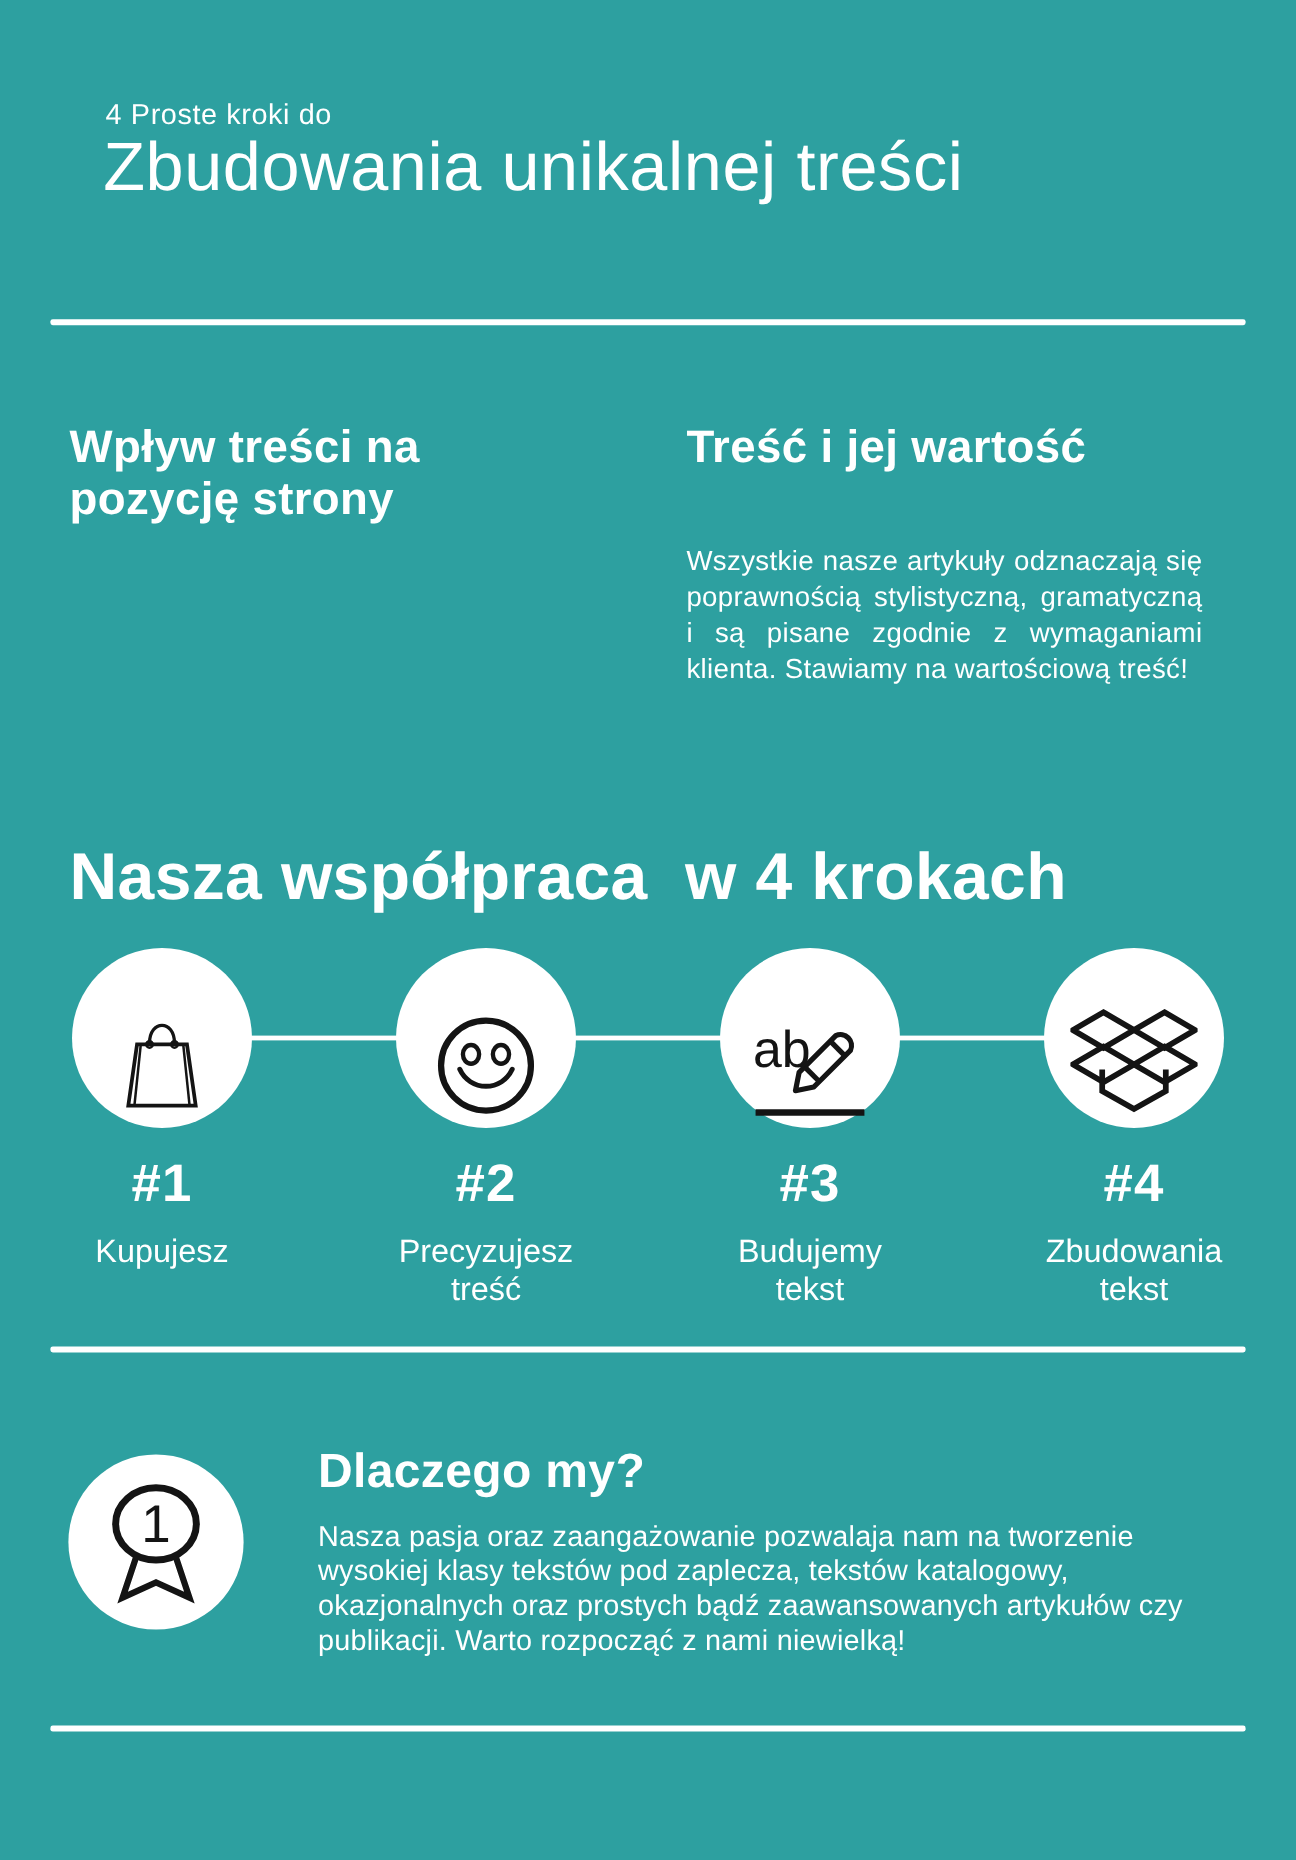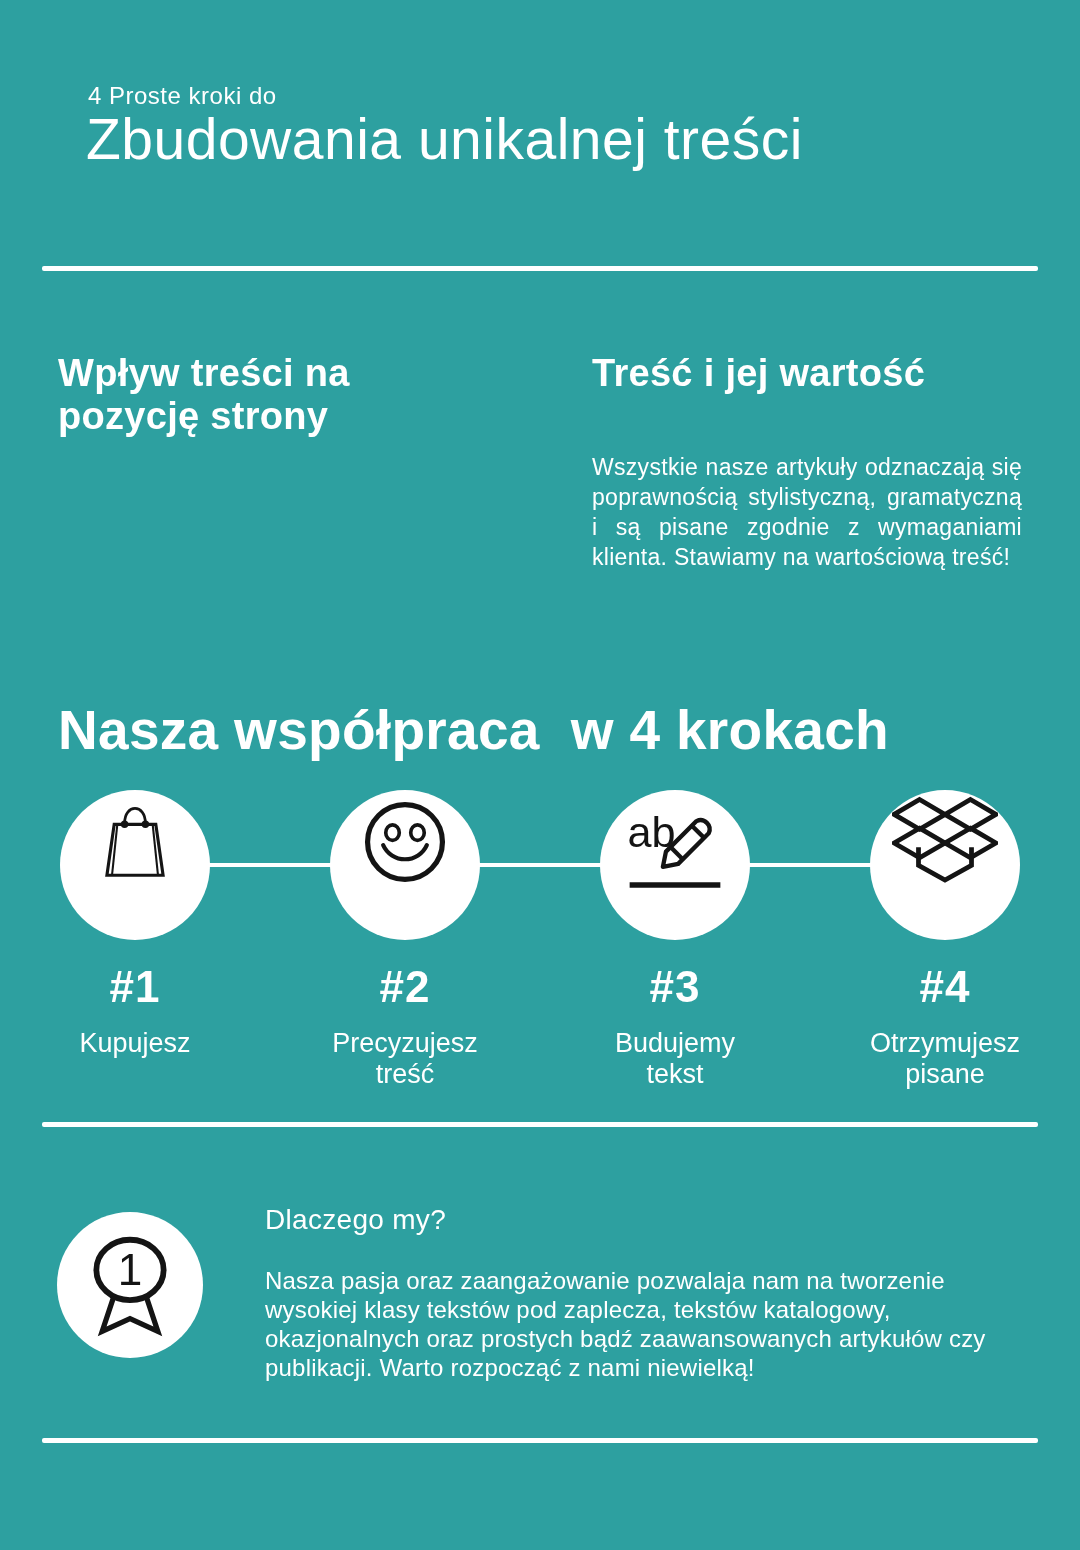--- a/index.html
+++ b/index.html
@@ -17,43 +17,43 @@
   .kicker{left:88px;top:82px;font-size:24px;font-weight:400;letter-spacing:.5px;}
   .title{left:86px;top:106px;font-size:57px;font-weight:400;letter-spacing:.5px;}
 
   .divider{left:42px;width:996px;height:5px;background:#ffffff;border-radius:2px;}
   .div1{top:266px;}
   .div2{top:1122px;}
   .div3{top:1438px;}
 
   
   .cols{left:58px;top:352px;width:964px;display:flex;}
-  .col-left{width:472px;margin-right:44px;}
+  .col-left{width:472px;margin-right:24px;}
   .col-right{width:448px;padding-left:18px;box-sizing:border-box;}
   .col-h{font-size:38px;font-weight:800;line-height:1.13;letter-spacing:.3px;min-height:100px;margin:0;}
   .col-left .col-h{max-width:330px;}
   .col-b{font-size:23px;line-height:30px;text-align:justify;letter-spacing:.3px;margin:0;}
 
   
   .steps-h{left:58px;top:698px;font-size:55px;font-weight:800;letter-spacing:.3px;white-space:pre;}
   .steps-row{left:0;top:790px;width:1080px;height:150px;}
   .connector{position:absolute;left:135px;top:73px;width:810px;height:4px;background:#ffffff;}
   .circles{position:absolute;left:0;top:0;width:1080px;display:flex;}
   .circle-cell{width:270px;display:flex;justify-content:center;}
-  .icon-circle{width:150px;height:150px;border-radius:50%;background:#ffffff;display:flex;align-items:flex-start;justify-content:center;position:relative;}
+  .icon-circle{width:150px;height:150px;border-radius:50%;background:#ffffff;display:flex;align-items:flex-end;justify-content:center;position:relative;}
   .icon-circle svg{display:block;}
 
   .captions{left:0;top:962px;width:1080px;display:flex;}
   .caption-cell{width:270px;text-align:center;}
   .step-num{font-size:44px;font-weight:800;letter-spacing:1px;margin:0 0 16px 0;}
   .step-label{font-size:27px;line-height:31px;margin:12px auto;max-width:170px;}
 
   
   .medal-circle{left:57px;top:1212px;width:146px;height:146px;border-radius:50%;background:#ffffff;display:flex;align-items:center;justify-content:center;}
-  .why-h{left:265px;top:1204px;font-size:28px;font-weight:400;letter-spacing:.3px;}
+  .why-h{left:265px;top:1204px;font-size:40px;font-weight:700;letter-spacing:.3px;}
   .why-b{left:265px;top:1266px;width:748px;font-size:24px;line-height:29px;letter-spacing:.2px;}
 </style>
 </head>
 <body>
 
 <div class="abs kicker">4 Proste kroki do</div>
 <div class="abs title">Zbudowania unikalnej treści</div>
 
 <div class="abs divider div1"></div>
 
@@ -129,21 +129,21 @@
   <div class="caption-cell">
     <p class="step-num">#2</p>
     <p class="step-label">Precyzujesz treść</p>
   </div>
   <div class="caption-cell">
     <p class="step-num">#3</p>
     <p class="step-label">Budujemy tekst</p>
   </div>
   <div class="caption-cell">
     <p class="step-num">#4</p>
-    <p class="step-label">Otrzymujesz pisane</p>
+    <p class="step-label">Zbudowania tekst</p>
   </div>
 </div>
 
 <div class="abs divider div2"></div>
 
 <div class="abs medal-circle">
   <svg width="116" height="116" viewBox="0 0 100 100" fill="none" stroke="#141414">
     <ellipse cx="50" cy="37" rx="29" ry="26" stroke-width="5"></ellipse>
     <path d="M36,60 L26,90 L50,79 L74,90 L64,60" stroke-width="4.5" stroke-linejoin="miter"></path>
     <text x="50" y="50" text-anchor="middle" stroke="none" fill="#141414" font-family="Liberation Sans, sans-serif" font-size="38" font-weight="400">1</text>

